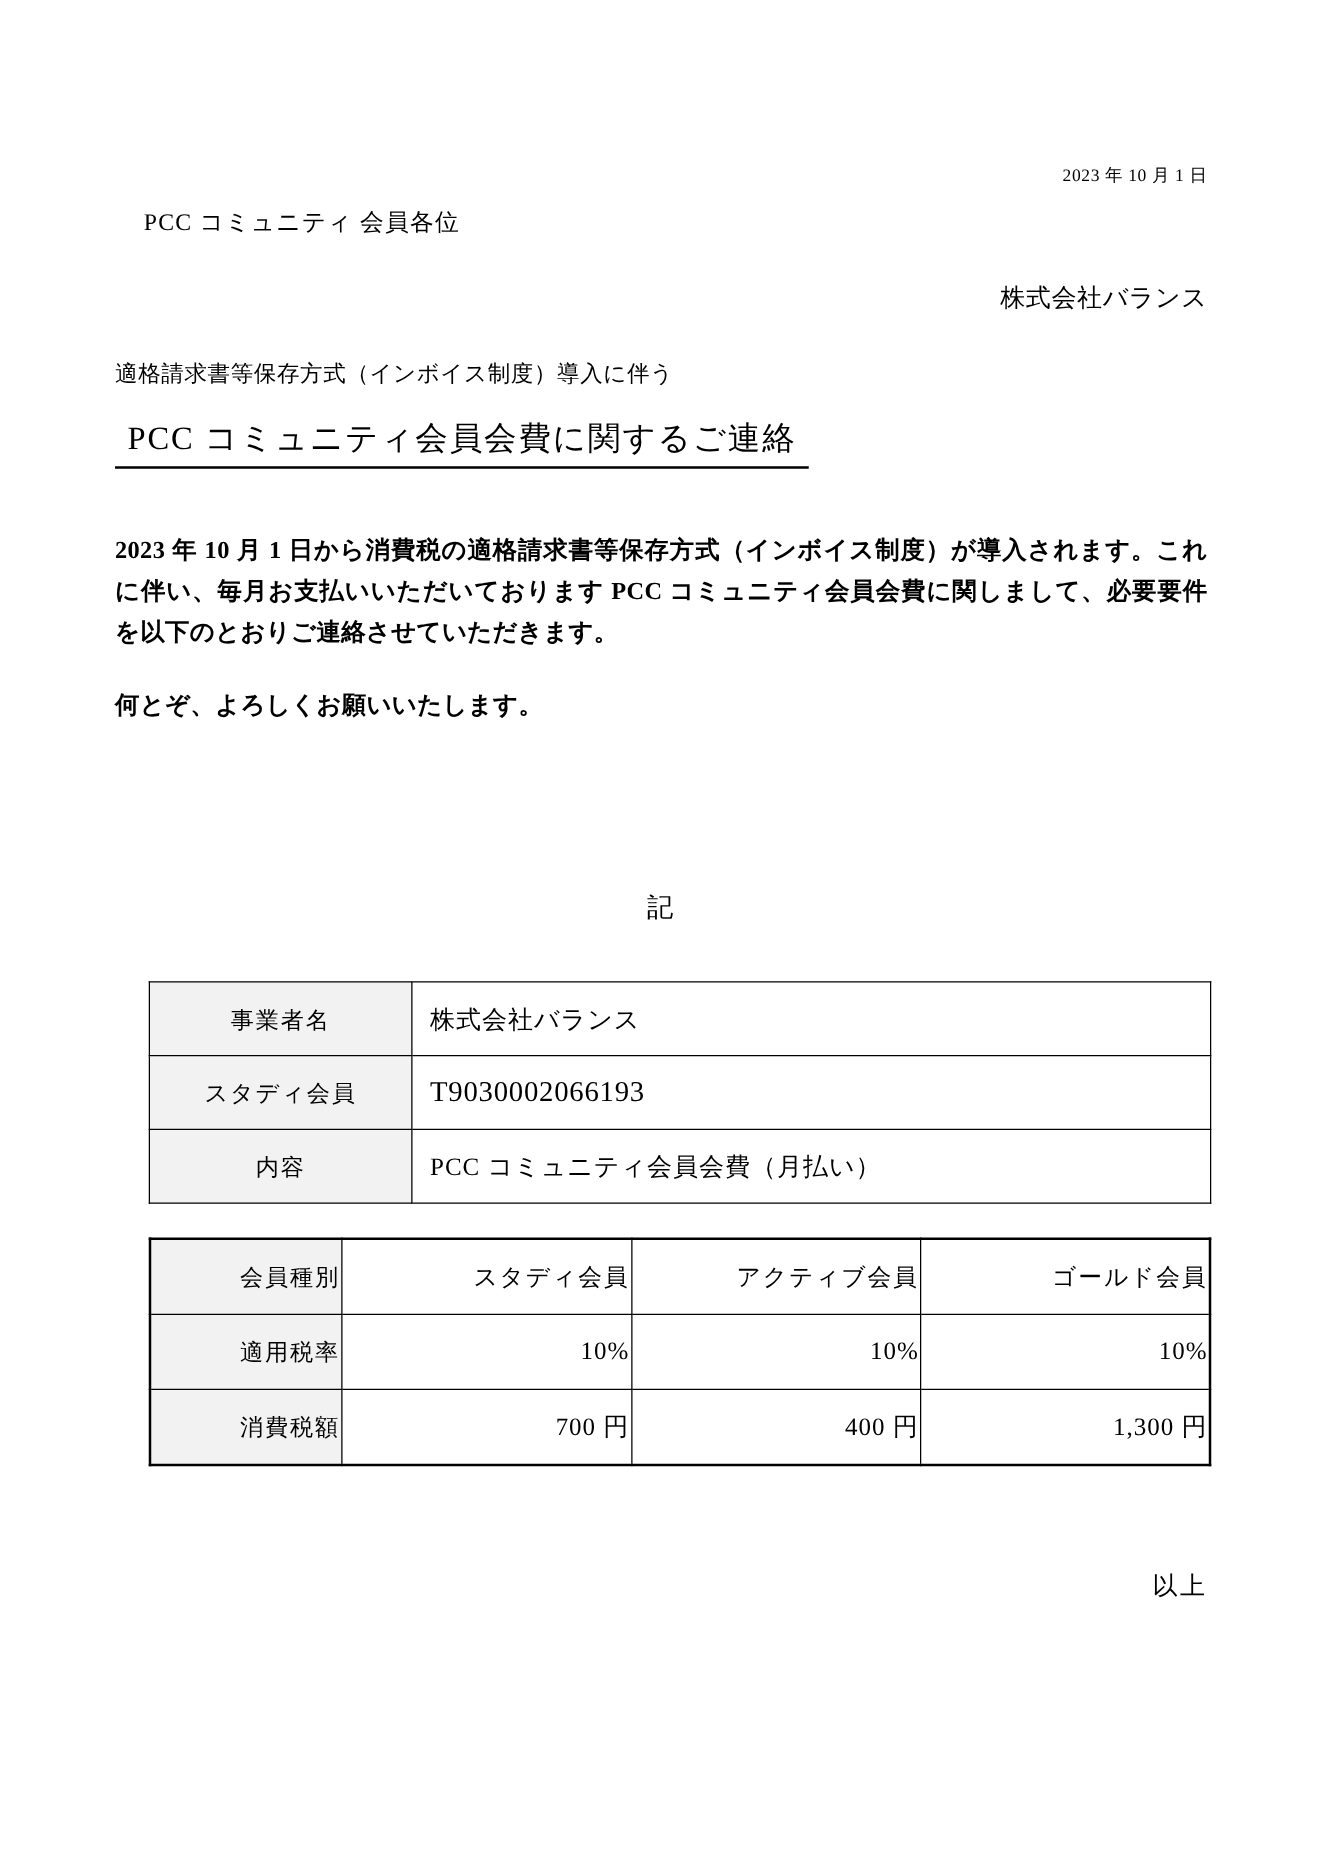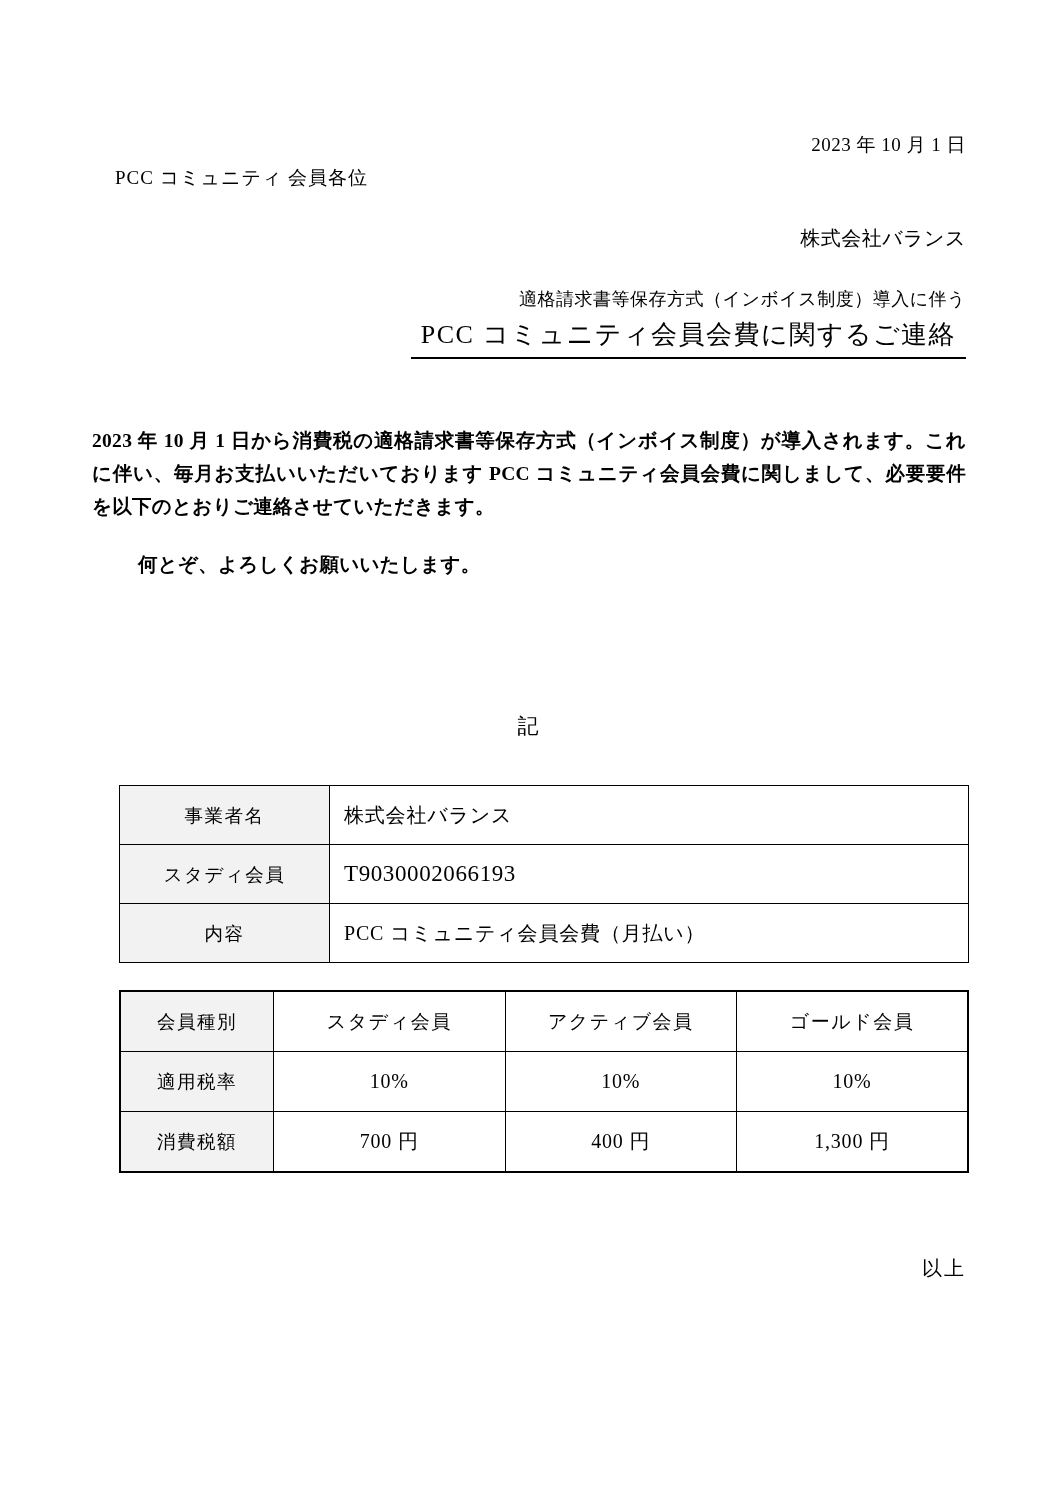--- a/index.html
+++ b/index.html
@@ -25,21 +25,21 @@
     left: 92px;
     top: 0;
     width: 874px;
   }
 
   
   .date-line {
     position: absolute;
     right: 0;
     top: 132px;
-    font-size: 19px;
+    font-size: 14px;
     letter-spacing: 0.5px;
     white-space: nowrap;
   }
   .addressee {
     position: absolute;
     left: 23px;
     top: 165px;
     font-size: 19px;
     letter-spacing: 1px;
     white-space: nowrap;
@@ -52,30 +52,30 @@
     letter-spacing: 0.5px;
     white-space: nowrap;
   }
 
   
   .title-block {
     position: absolute;
     left: 0;
     top: 288px;
     width: 874px;
-    text-align: right;
+    text-align: left;
   }
   .title-sub {
     font-size: 18px;
     letter-spacing: 0.5px;
     line-height: 1.3;
   }
   .title-main-wrap {
     display: inline-block;
-    margin-top: 6px;
+    margin-top: 22px;
     border-bottom: 2.5px solid #000;
     padding: 0 10px 5px 10px;
   }
   .title-main {
     font-size: 26px;
     letter-spacing: 1.5px;
     font-weight: normal;
     white-space: nowrap;
   }
 
@@ -87,21 +87,21 @@
     width: 874px;
   }
   .para {
     font-size: 19.5px;
     line-height: 1.68;
     letter-spacing: 0.3px;
     margin: 0 0 26px 0;
     text-align: justify;
     font-weight: bold;
   }
-  .para.last { margin-bottom: 0; margin-left: 46px; }
+  .para.last { margin-bottom: 0; }
 
   .ki {
     position: absolute;
     left: 0;
     top: 712px;
     width: 874px;
     text-align: center;
     font-size: 21px;
     letter-spacing: 2px;
   }
@@ -146,21 +146,21 @@
     top: 990px;
     width: 850px;
     border-collapse: collapse;
     table-layout: fixed;
     border: 2.4px solid #000;
   }
   .table-fee th, .table-fee td {
     border: 1.2px solid #000;
     height: 57px;
     vertical-align: middle;
-    text-align: center;
+    text-align: right;
     margin-top: 40px;
   }
   .table-fee th.rowhead {
     width: 150px;
     background: #f2f2f2;
     font-weight: normal;
     font-size: 18.5px;
     letter-spacing: 1.5px;
   }
   .table-fee th.colhead {

